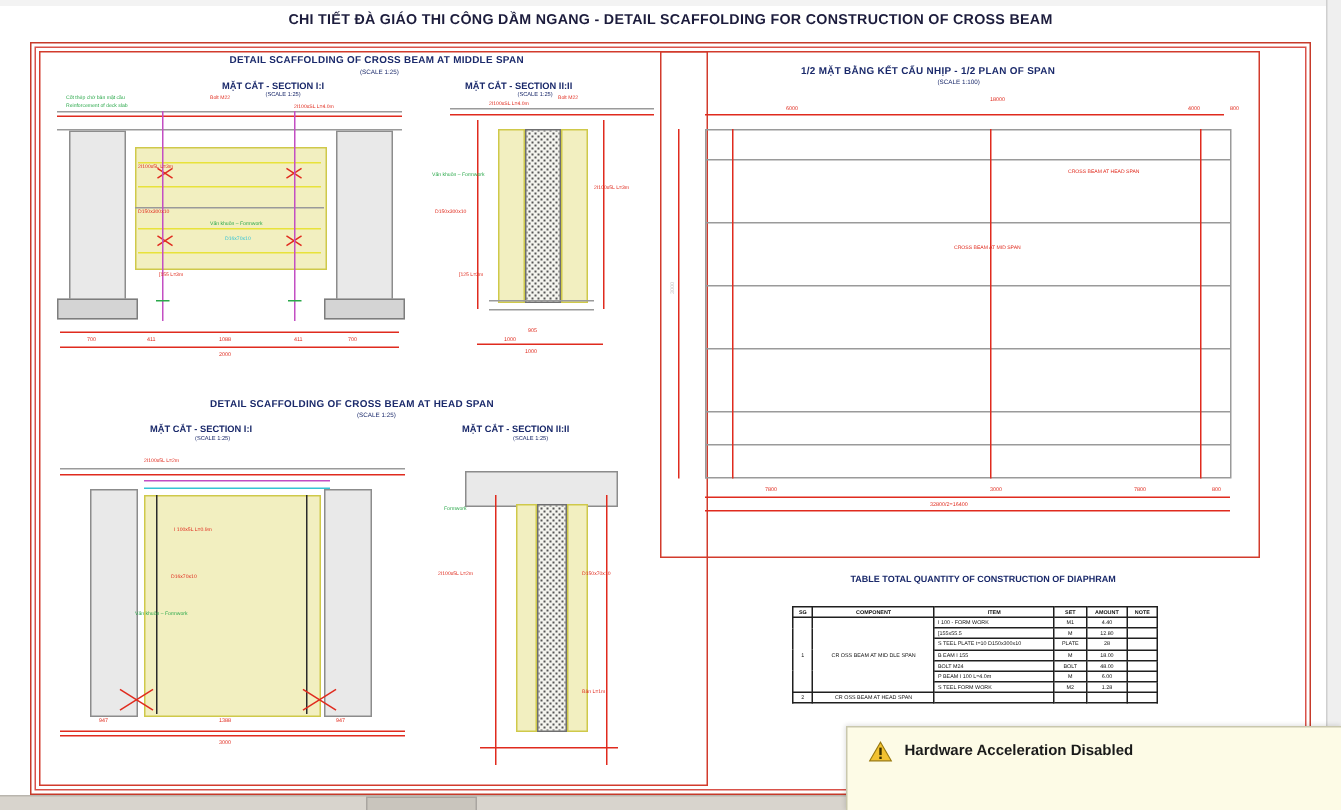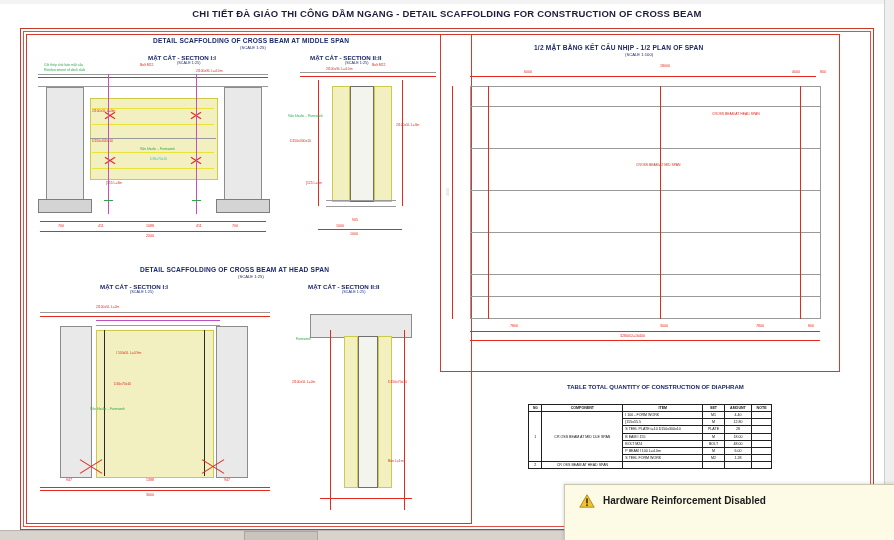--- a/index.html
+++ b/index.html
@@ -332,16 +332,16 @@
   <div class="rightbar"></div>
   <div class="taskbar"></div>
   <div class="taskbtn"></div>
 
   <div class="notif">
     <svg class="warn-icon" viewBox="0 0 16 14">
       <polygon points="8,0.8 15.2,13.2 0.8,13.2" fill="#f2c230" stroke="#9a7a10" stroke-width="0.8"></polygon>
       <rect x="7.2" y="4.4" width="1.6" height="5" fill="#3a2f00"></rect>
       <rect x="7.2" y="10.4" width="1.6" height="1.6" fill="#3a2f00"></rect>
     </svg>
-    <div class="notif-title">Hardware Reinforcement Disabled</div>
+    <div class="notif-title">Hardware Acceleration Disabled</div>
   </div>
 
 </div>
 
 </body></html>

